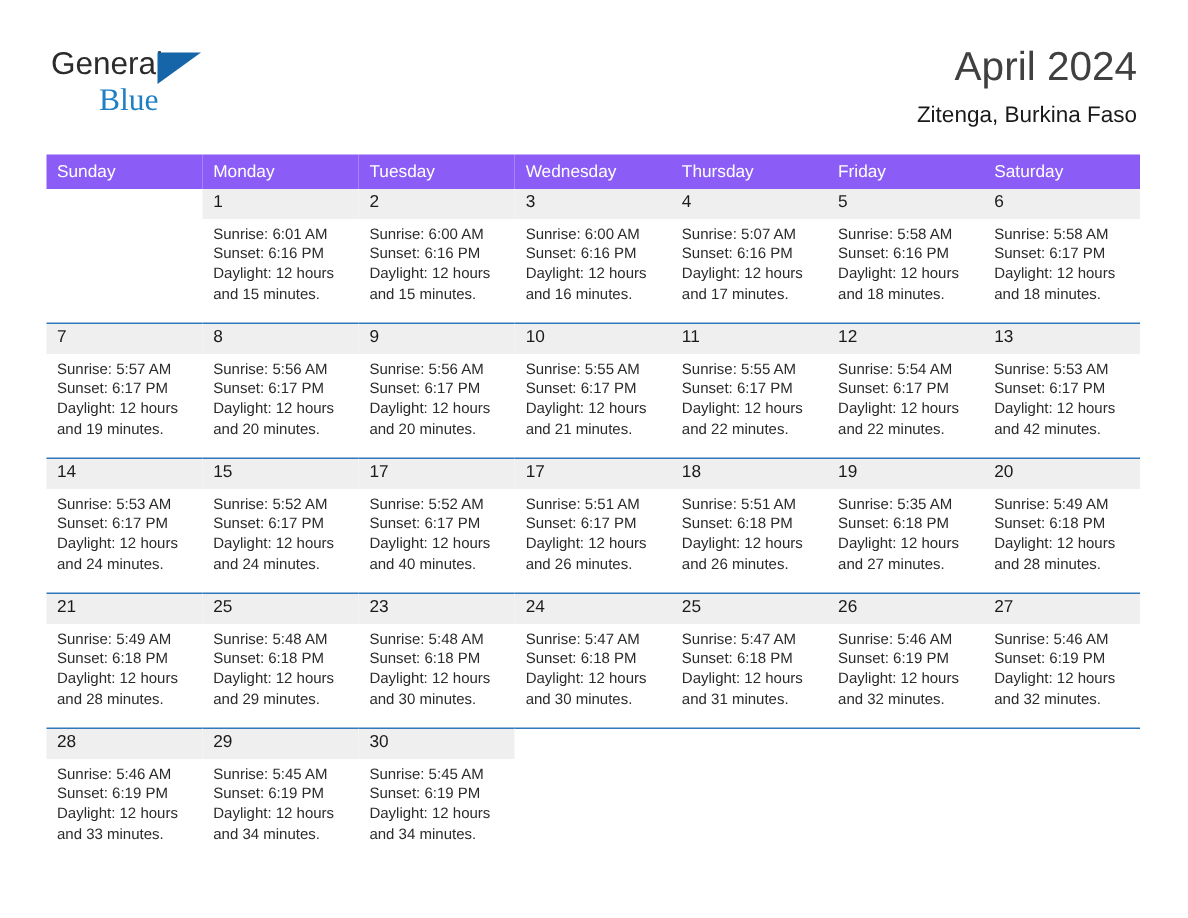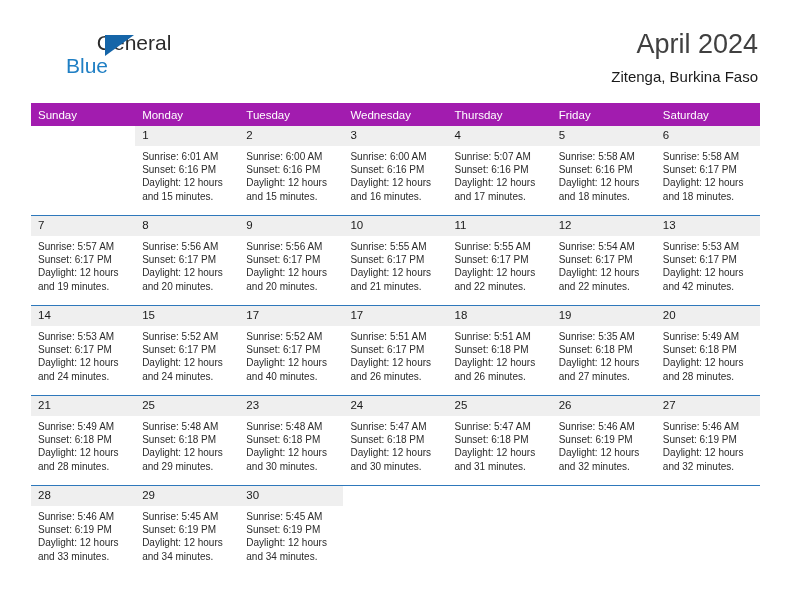--- a/index.html
+++ b/index.html
@@ -35,29 +35,29 @@
     top: 4px;
     width: 200px;
     height: 60px;
   }
   .logo-line1 {
     font-size: 21px;
     color: #2b2b2b;
     letter-spacing: 0px;
     line-height: 22px;
     white-space: nowrap;
-    text-align: center;
   }
   .logo-line2 {
     font-size: 21px;
     color: #1f7fc4;
     line-height: 22px;
     margin-left: 32px;
     margin-top: 1px;
     white-space: nowrap;
+    font-family: Liberation Serif, serif;
   }
   .logo-tri {
     position: absolute;
     left: 71px;
     top: 3px;
     width: 0;
     height: 0;
     border-left: 29px solid #1565a8;
     border-bottom: 21px solid transparent;
   }
@@ -86,21 +86,21 @@
   
   .calendar {
     position: absolute;
     left: 31px;
     top: 103px;
     width: 729px;
     border-collapse: collapse;
     table-layout: fixed;
   }
   .calendar th {
-    background: #a21caf;
+    background: #8b5cf6;
     color: #ffffff;
     font-size: 11.5px;
     font-weight: normal;
     text-align: left;
     padding: 5px 0 5px 7px;
     height: 13px;
     border: none;
   }
   .calendar td {
     vertical-align: top;

